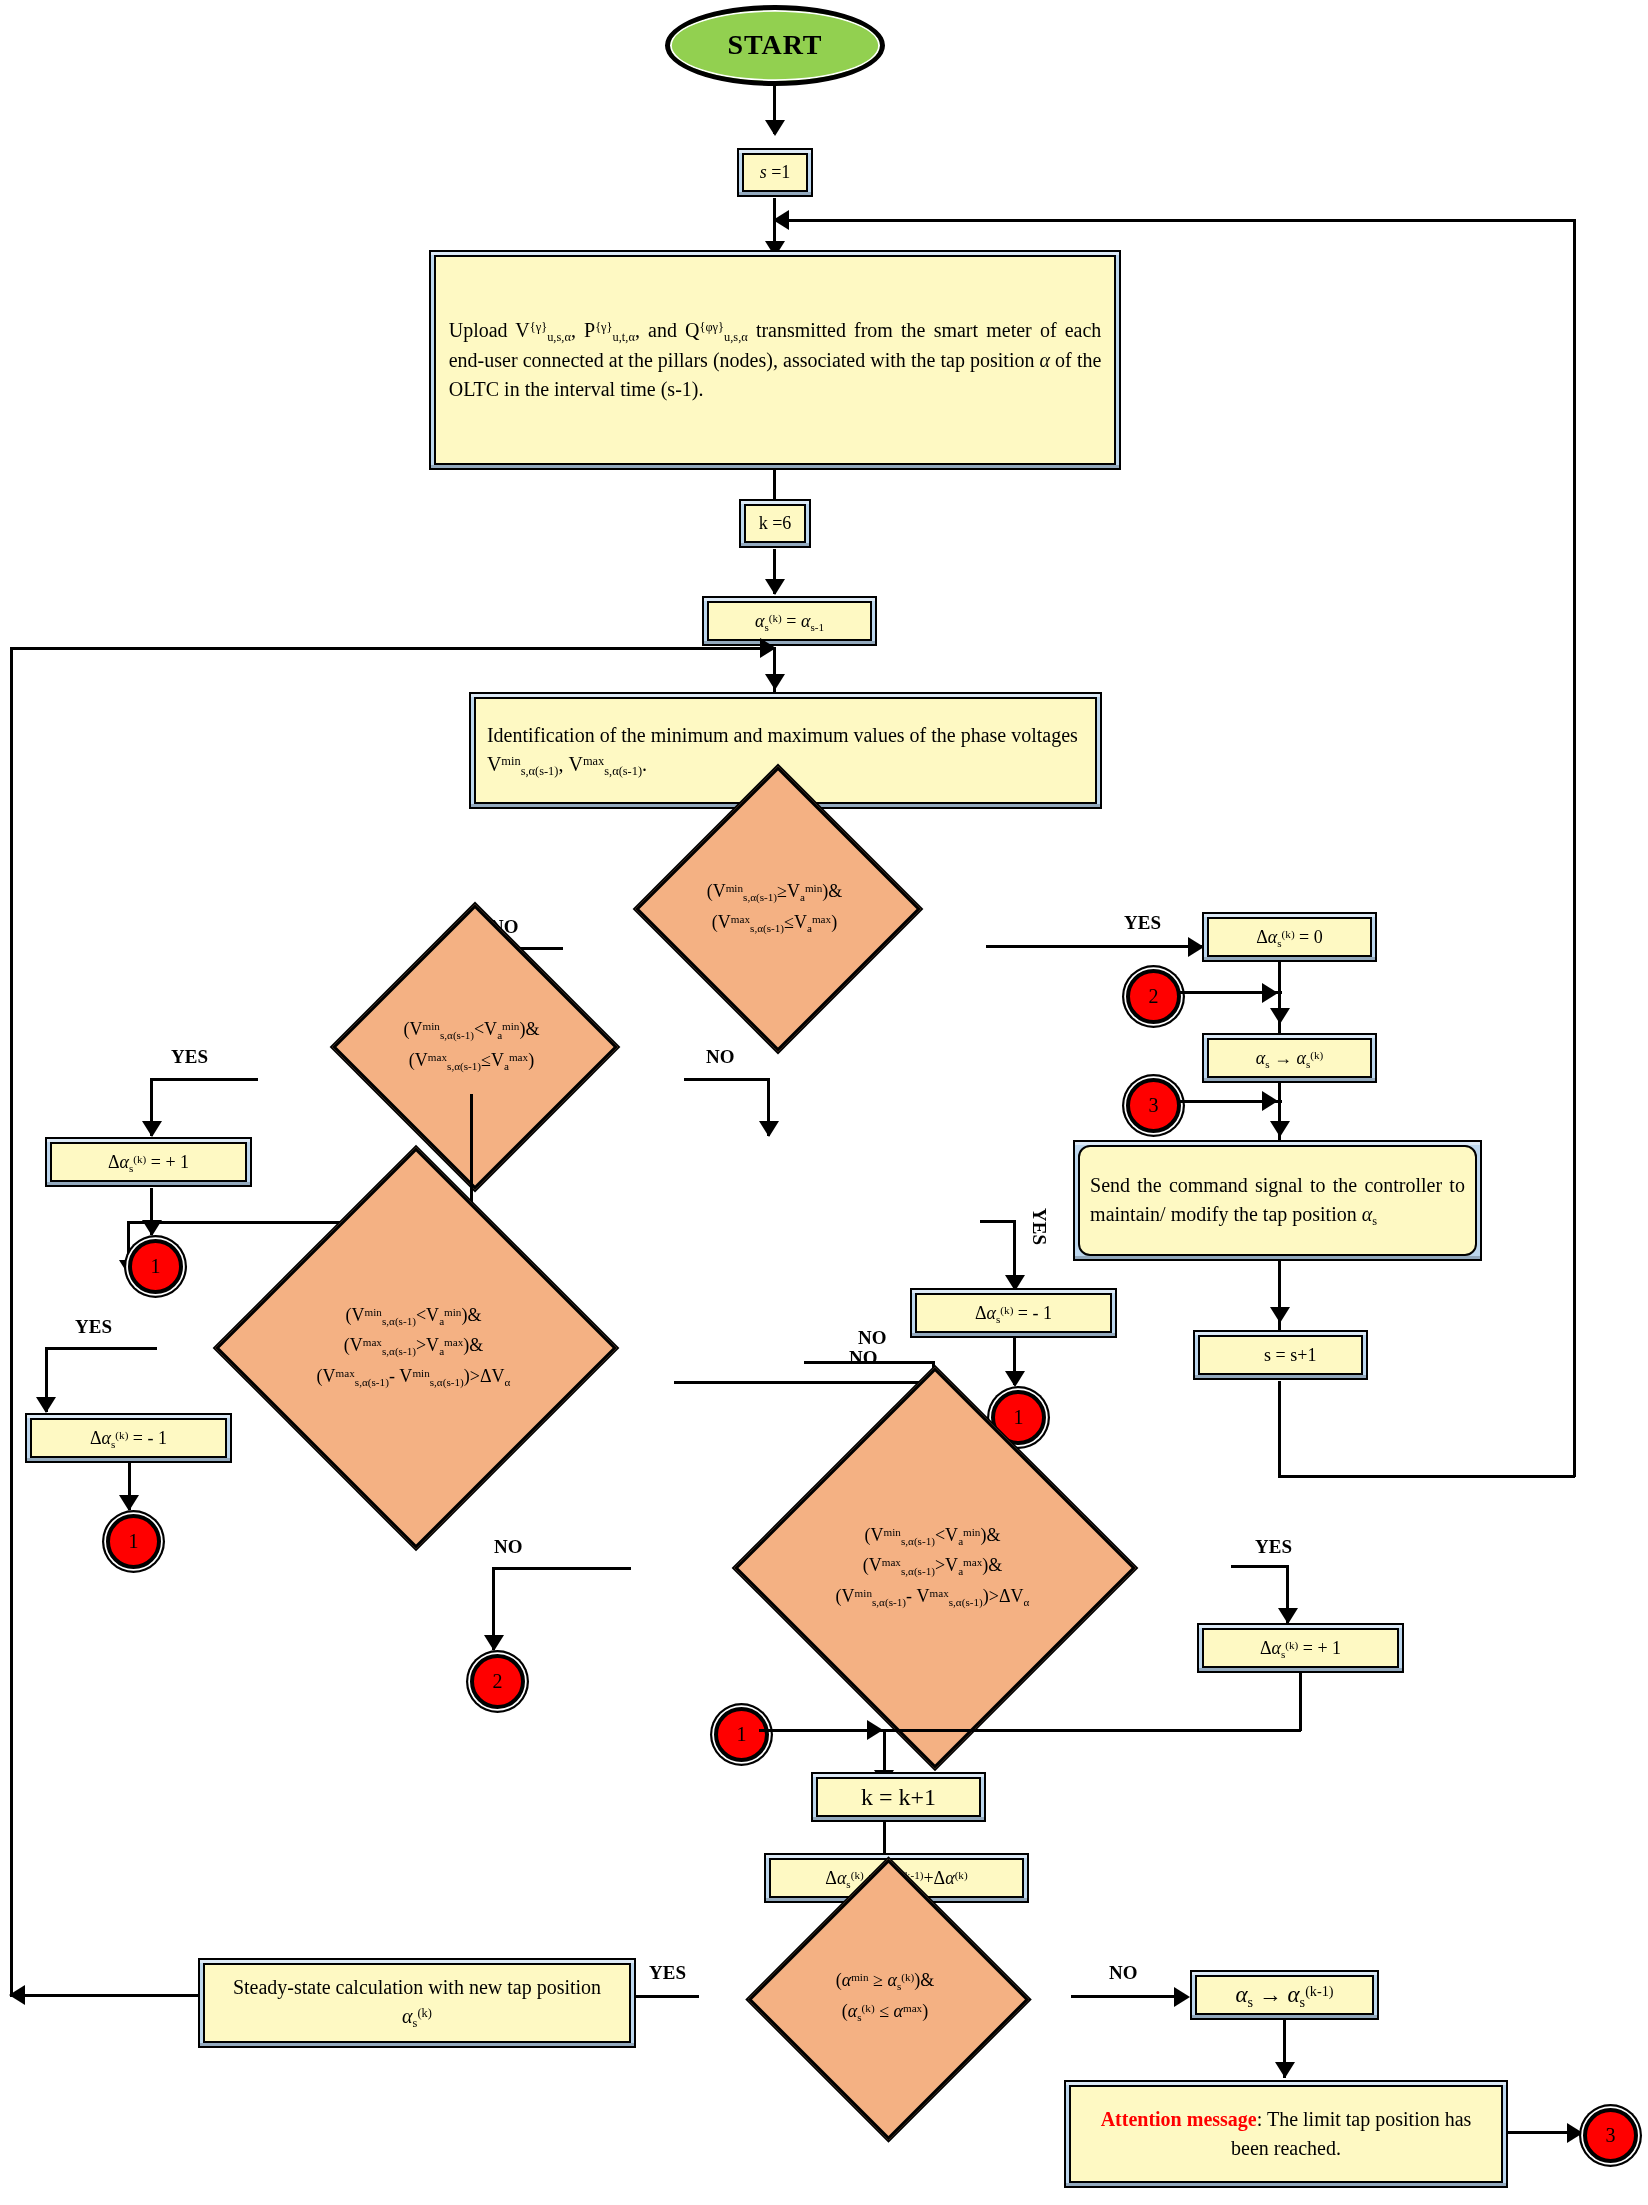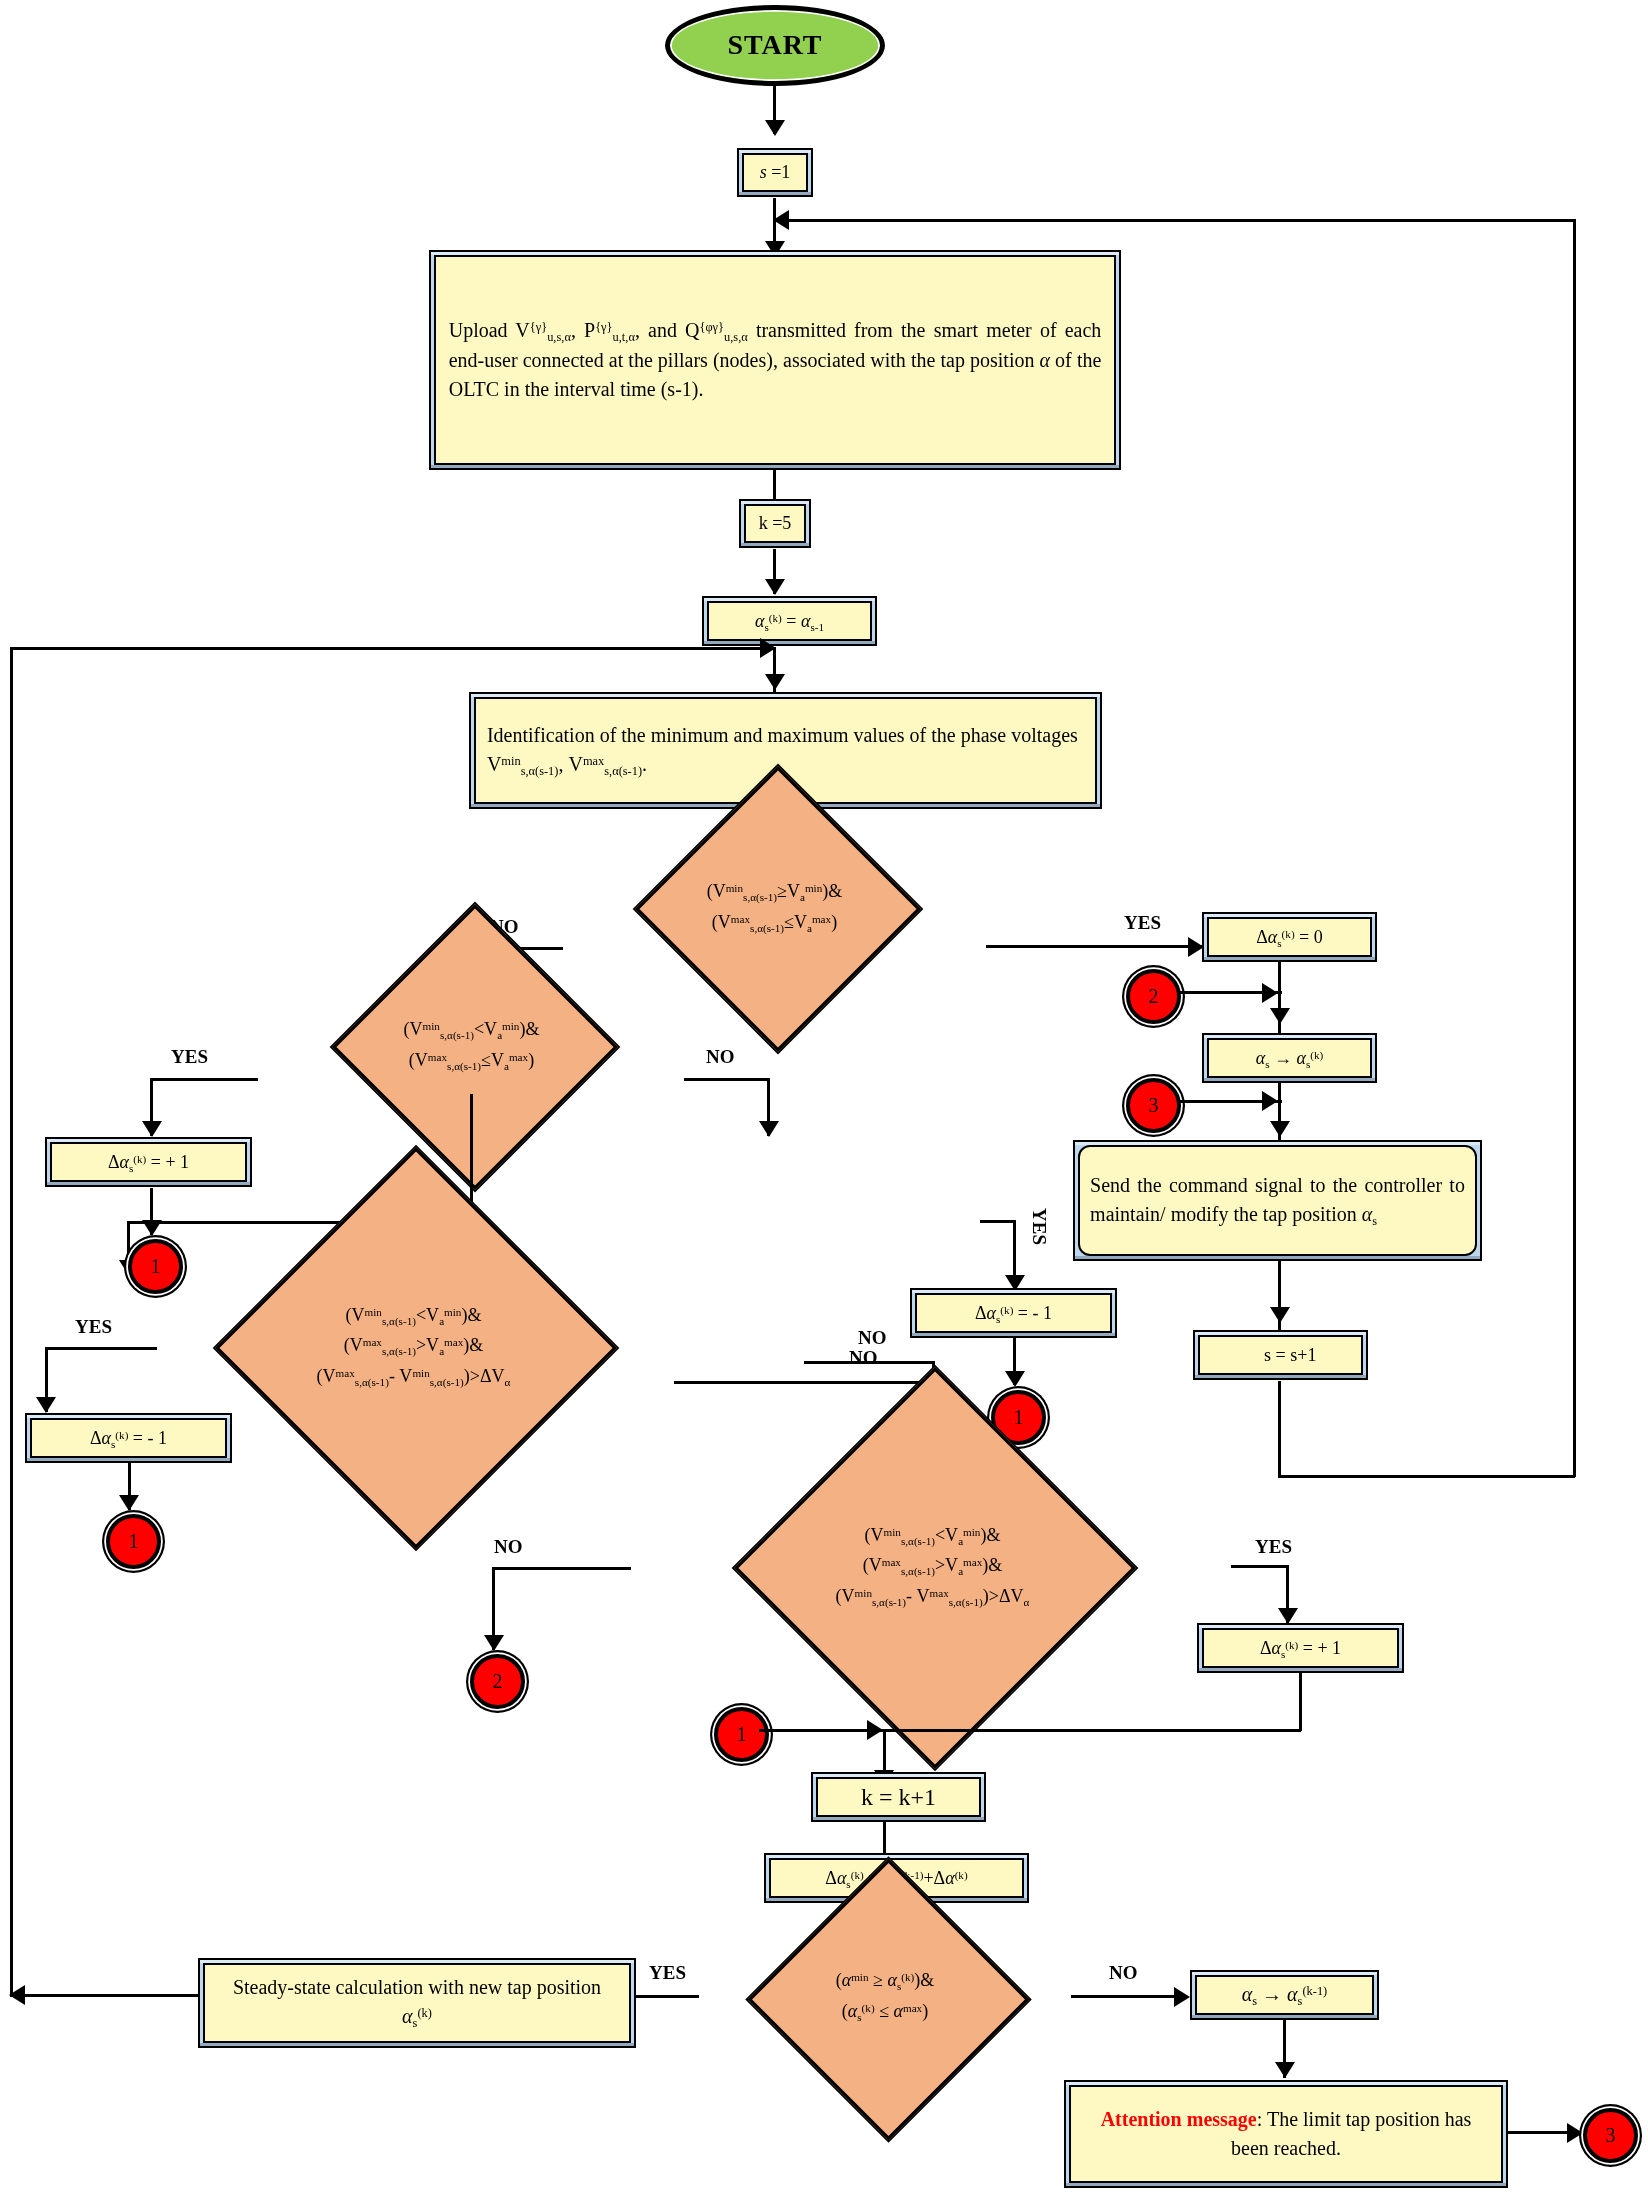--- a/index.html
+++ b/index.html
@@ -109,21 +109,21 @@
       <span>
         Upload V<sup>{γ}</sup><sub>u,s,α</sub>, P<sup>{γ}</sup><sub>u,t,α</sub>, and Q<sup>{φγ}</sup><sub>u,s,α</sub> transmitted from the smart meter of each end-user connected at the pillars (nodes), associated with the tap position <span class="it">α</span> of the OLTC in the interval time (s-1).
       </span>
     </div>
   </div>
   <div class="line vline" style="left:773px;top:470px;height:54px;"></div>
   <div class="arrow down" style="left:765px;top:508px;"></div>
 
   <div class="box3d" style="left:739px;top:499px;width:72px;height:49px;">
     <div class="face" style="font-size:18px;">
-        <span>k =5</span>
+        <span>k =6</span>
       </div>
   </div>
   <div class="line vline" style="left:773px;top:549px;height:45px;"></div>
   <div class="arrow down" style="left:765px;top:579px;"></div>
 
   <div class="box3d" style="left:702px;top:596px;width:175px;height:50px;">
     <div class="face" style="font-size:18px;">
         <span><span class="it">α</span><sub>s</sub><sup>(k)</sup> = <span class="it">α</span><sub>s-1</sub></span>
       </div>
   </div>
@@ -368,21 +368,21 @@
 
   <div class="box3d" style="left:198px;top:1958px;width:438px;height:90px;">
     <div class="face" style="font-size:20px;padding:3.6px 10.8px;text-align:center;">
       <span>
         Steady-state calculation with new tap position <span class="it">α</span><sub>s</sub><sup>(k)</sup>
       </span>
     </div>
   </div>
 
   <div class="box3d" style="left:1190px;top:1970px;width:189px;height:50px;">
-    <div class="face" style="font-size:20px;">
+    <div class="face" style="font-size:23px;">
         <span><span class="it">α</span><sub>s</sub> → <span class="it">α</span><sub>s</sub><sup>(k-1)</sup></span>
       </div>
   </div>
   <div class="line vline" style="left:1283px;top:2020px;height:58px;"></div>
   <div class="arrow down" style="left:1275px;top:2062px;"></div>
 
   <div class="box3d" style="left:1064px;top:2080px;width:444px;height:108px;">
     <div class="face" style="font-size:20px;padding:3.6px 10px;">
       <span>
         <b class="red">Attention message</b><span>: The limit tap position has been reached.</span>

